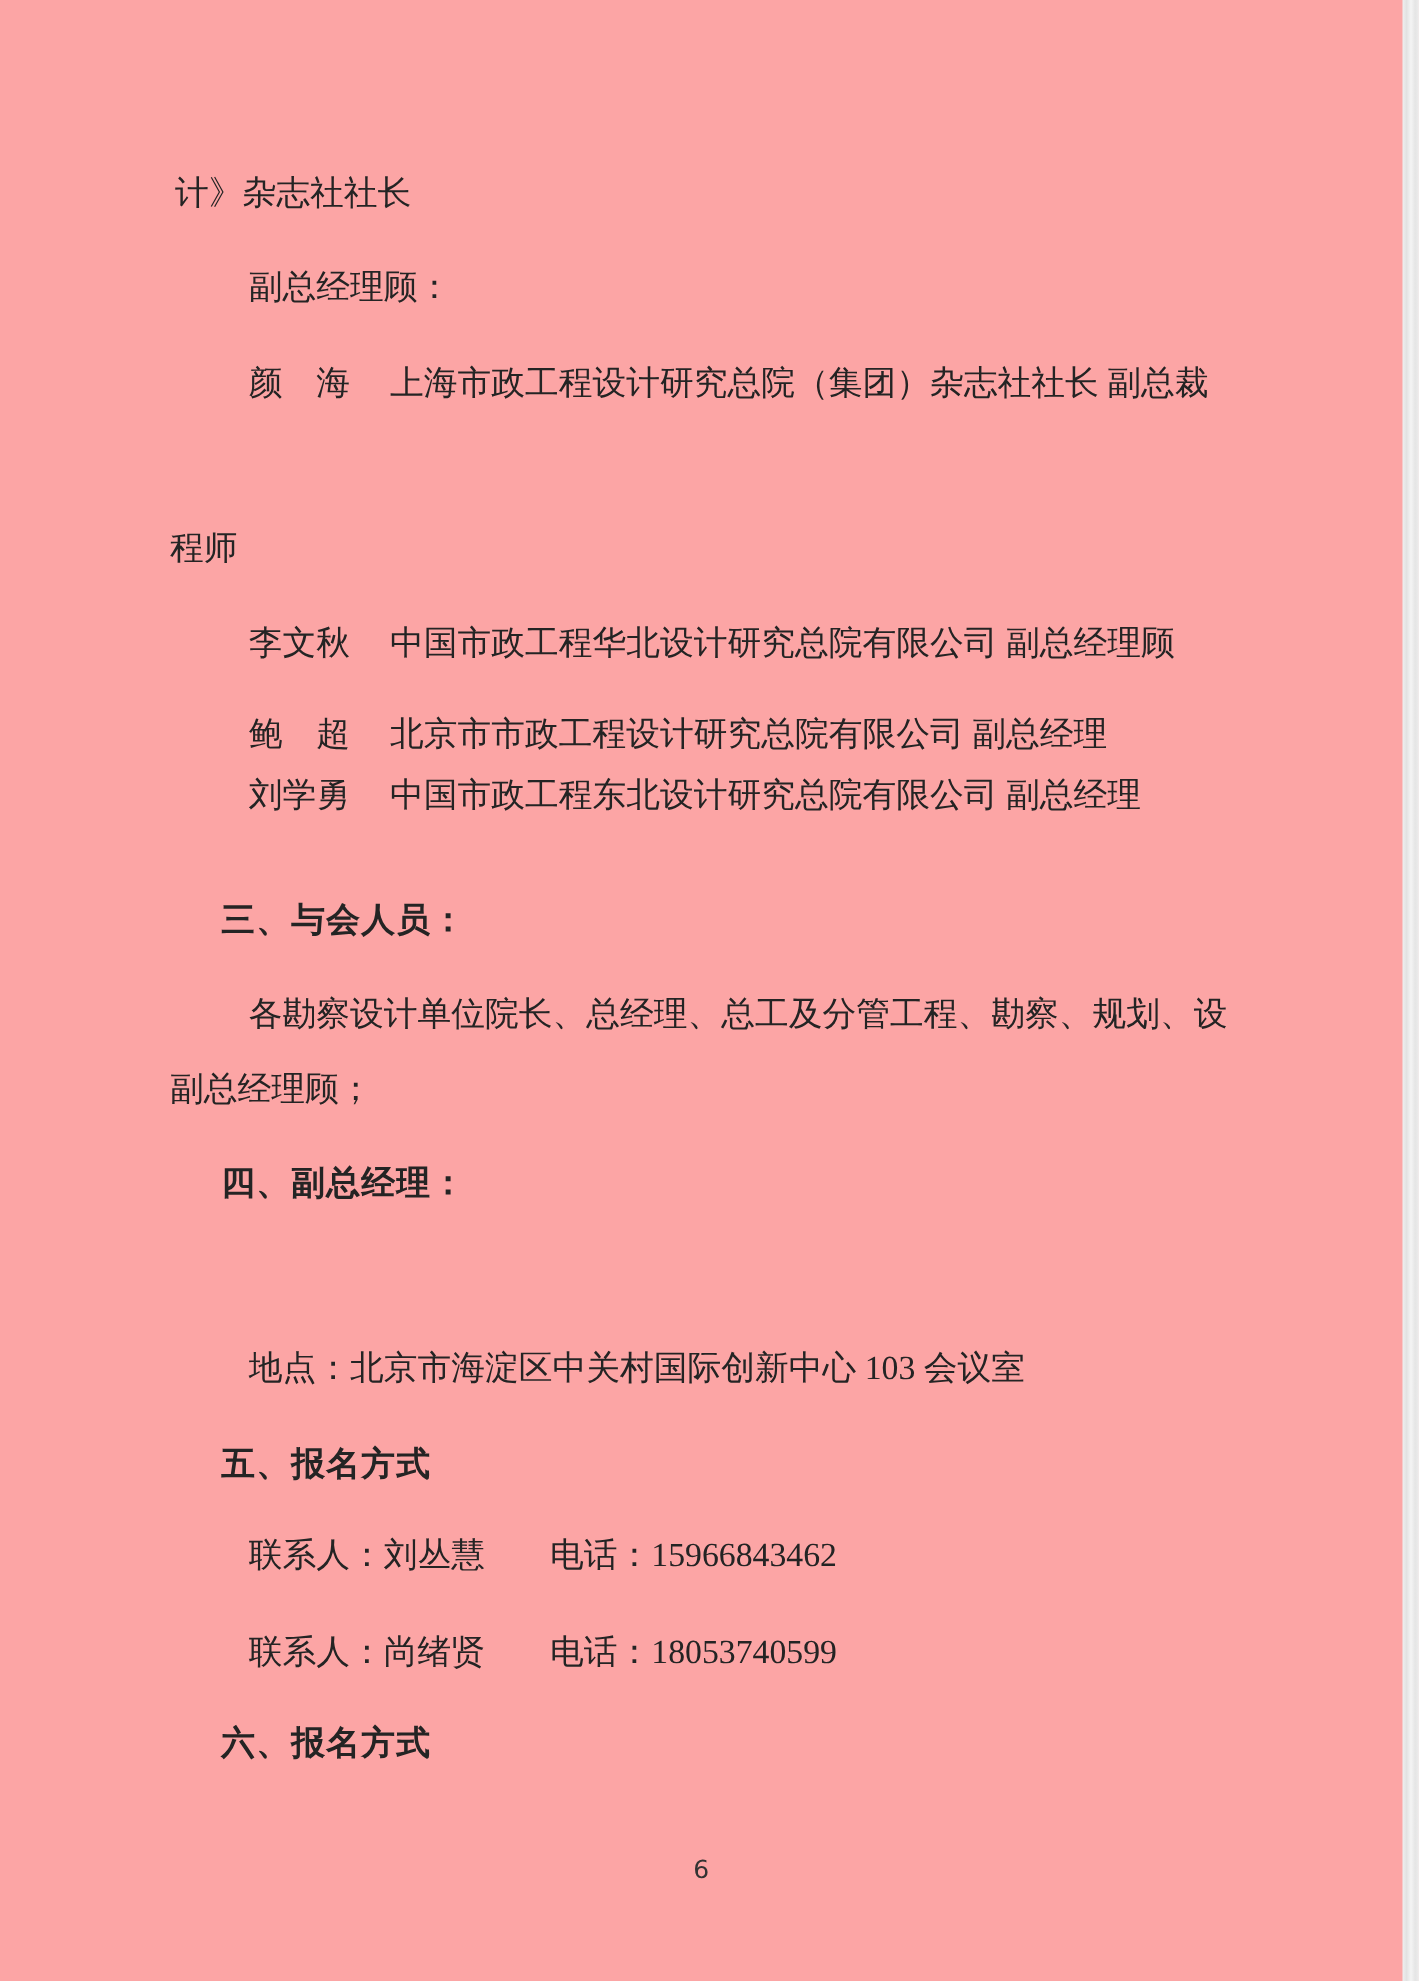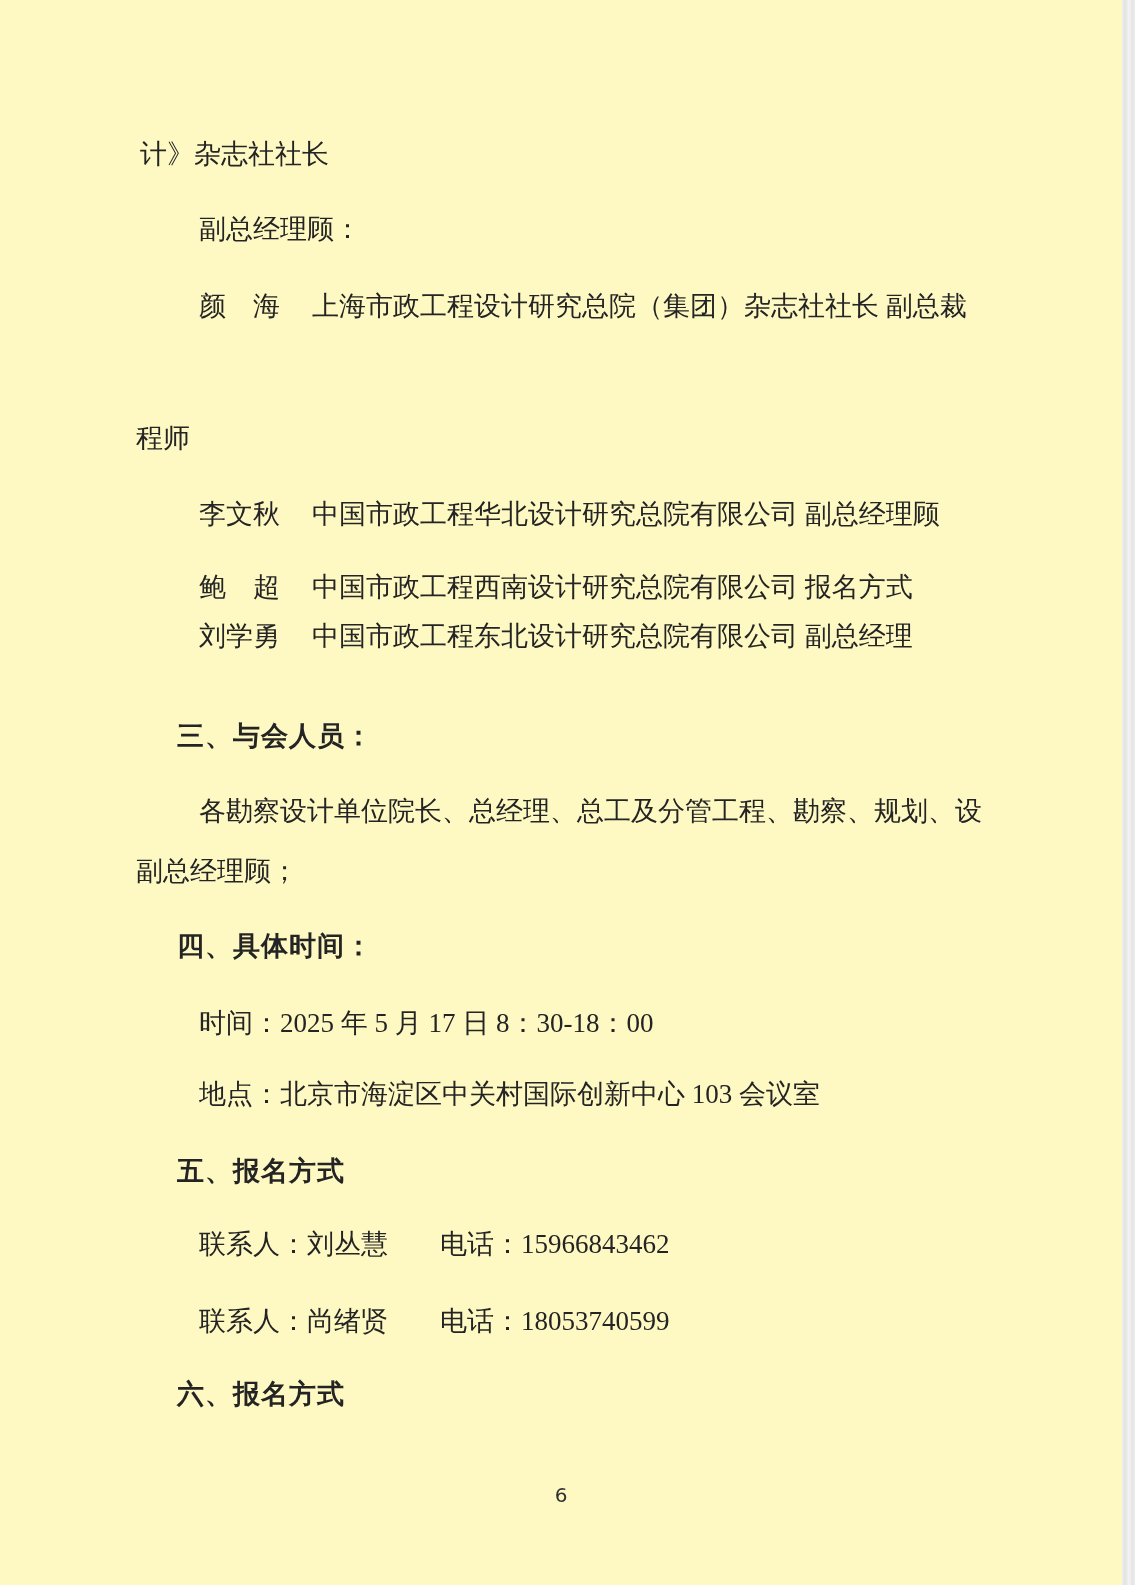--- a/index.html
+++ b/index.html
@@ -13,21 +13,21 @@
     background: #ffffff;
     font-family: "Liberation Serif", "DejaVu Serif", serif;
     color: #242424;
     overflow: hidden;
   }
   .page {
     position: absolute;
     left: 0; top: 0;
     width: 1123px;
     height: 1585px;
-    background: #fef9c3;
+    background: #fca5a5;
   }
   .viewer-edge {
     position: absolute;
     right: 0; top: 0;
     width: 13px;
     height: 1585px;
     background: linear-gradient(90deg, #efefef 0%, #e2e2e2 25%, #f4f4f4 52%, #e5e5e5 78%, #ececec 100%);
   }
   .line {
     position: absolute;
@@ -80,36 +80,35 @@
   </div>
 
 
   <div class="line cont" style="top:423px;">程师</div>
 
   <div class="line guest" style="top:499px;">
     <span class="gname">李文秋</span><span>中国市政工程华北设计研究总院有限公司 副总经理顾</span>
   </div>
 
   <div class="line guest" style="top:572px;">
-    <span class="gname">鲍　超</span><span>中国市政工程西南设计研究总院有限公司 报名方式</span>
+    <span class="gname">鲍　超</span><span>北京市市政工程设计研究总院有限公司 副总经理</span>
   </div>
 
   <div class="line guest" style="top:621px;">
     <span class="gname">刘学勇</span><span>中国市政工程东北设计研究总院有限公司 副总经理</span>
   </div>
 
   <div class="line heading" style="top:721px;">三、与会人员：</div>
 
   <div class="line indent" style="top:796px;">各勘察设计单位院长、总经理、总工及分管工程、勘察、规划、设</div>
 
   <div class="line cont" style="top:856px;">副总经理顾；</div>
 
-  <div class="line heading" style="top:931px;">四、具体时间：</div>
+  <div class="line heading" style="top:931px;">四、副总经理：</div>
 
-  <div class="line indent" style="top:1008px;">时间：2025 年 5 月 17 日 8：30-18：00</div>
 
   <div class="line indent" style="top:1079px;">地点：北京市海淀区中关村国际创新中心 103 会议室</div>
 
   <div class="line heading" style="top:1156px;">五、报名方式</div>
 
   <div class="line contact" style="top:1229px;">
     <span class="clabel">联系人：刘丛慧</span><span>电话：15966843462</span>
   </div>
 
   <div class="line contact" style="top:1306px;">

